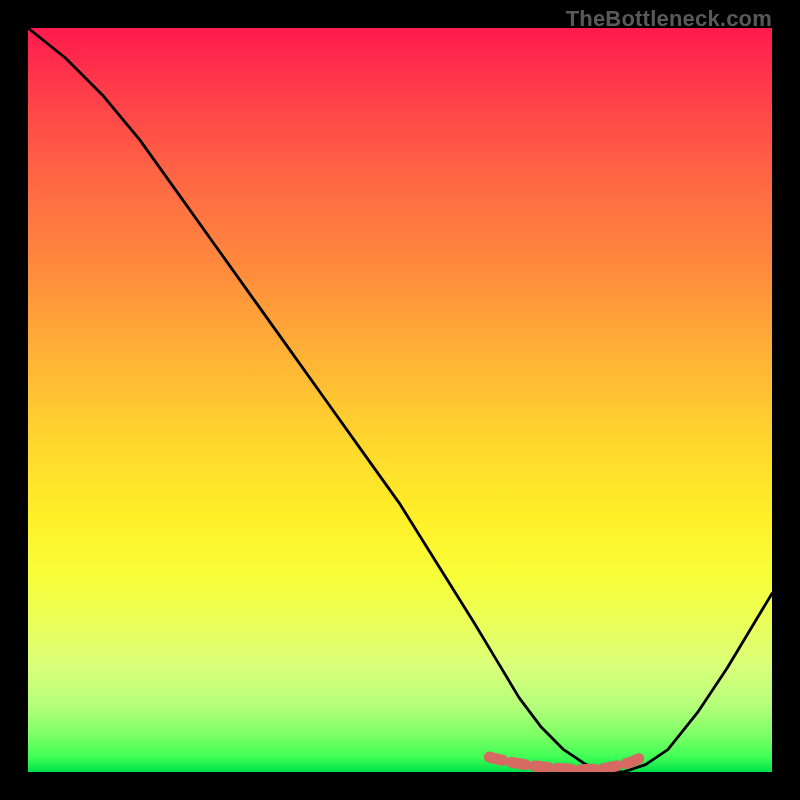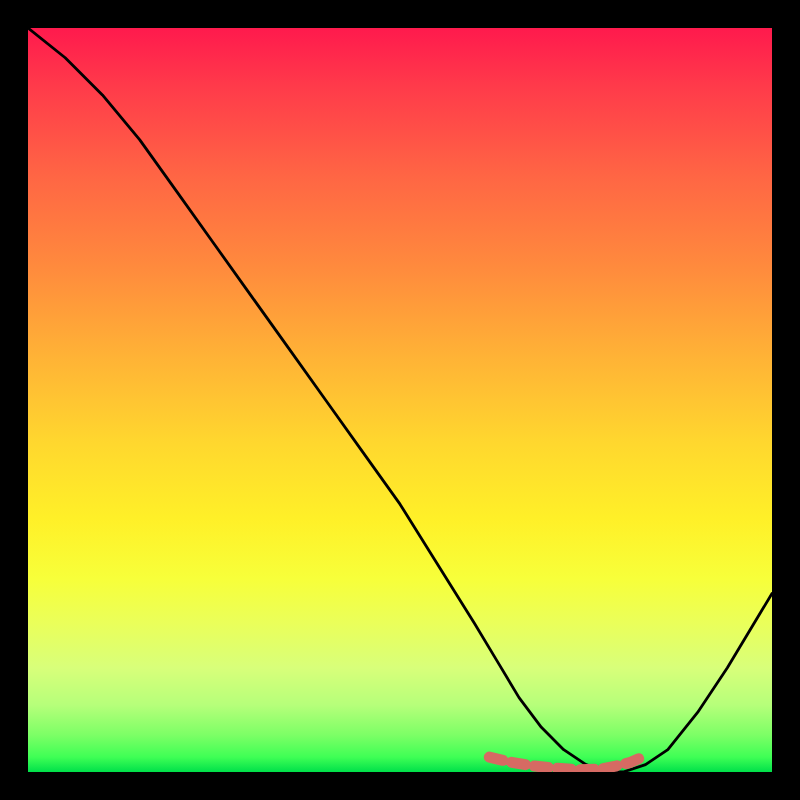--- a/index.html
+++ b/index.html
@@ -61,20 +61,21 @@
     inset: 0;
     width: 100%;
     height: 100%;
   }
 </style>
 </head>
 <body>
 
 <div class="chart-container">
 
+  <div class="watermark">TheBottleneck.com</div>
 
   <div class="plot-area">
     <svg class="curve-layer" viewBox="0 0 744 744" preserveAspectRatio="none">
       <path id="main-curve" fill="none" stroke="#000000" stroke-width="2.8" stroke-linecap="round" stroke-linejoin="round" d="M0.00 0.00 L37.20 29.76 L74.40 66.96 L111.60 111.60 L148.80 163.68 L186.00 215.76 L223.20 267.84 L260.40 319.92 L297.60 372.00 L334.80 424.08 L372.00 476.16 L409.20 535.68 L446.40 595.20 L468.72 632.40 L491.04 669.60 L513.36 699.36 L535.68 721.68 L558.00 736.56 L580.32 744.00 L595.20 744.00 L617.52 736.56 L639.84 721.68 L669.60 684.48 L699.36 639.84 L744.00 565.44"></path>
       <path id="marker-band" fill="none" stroke="#d66a63" stroke-width="11" stroke-linecap="round" stroke-linejoin="round" stroke-dasharray="14 9" d="M461.28 729.12 L483.60 734.33 L505.92 738.05 L528.24 740.28 L550.56 741.77 L572.88 741.02 L587.76 738.05 L602.64 734.33 L617.52 727.63"></path>
     </svg>
   </div>
 
 </div>
 

